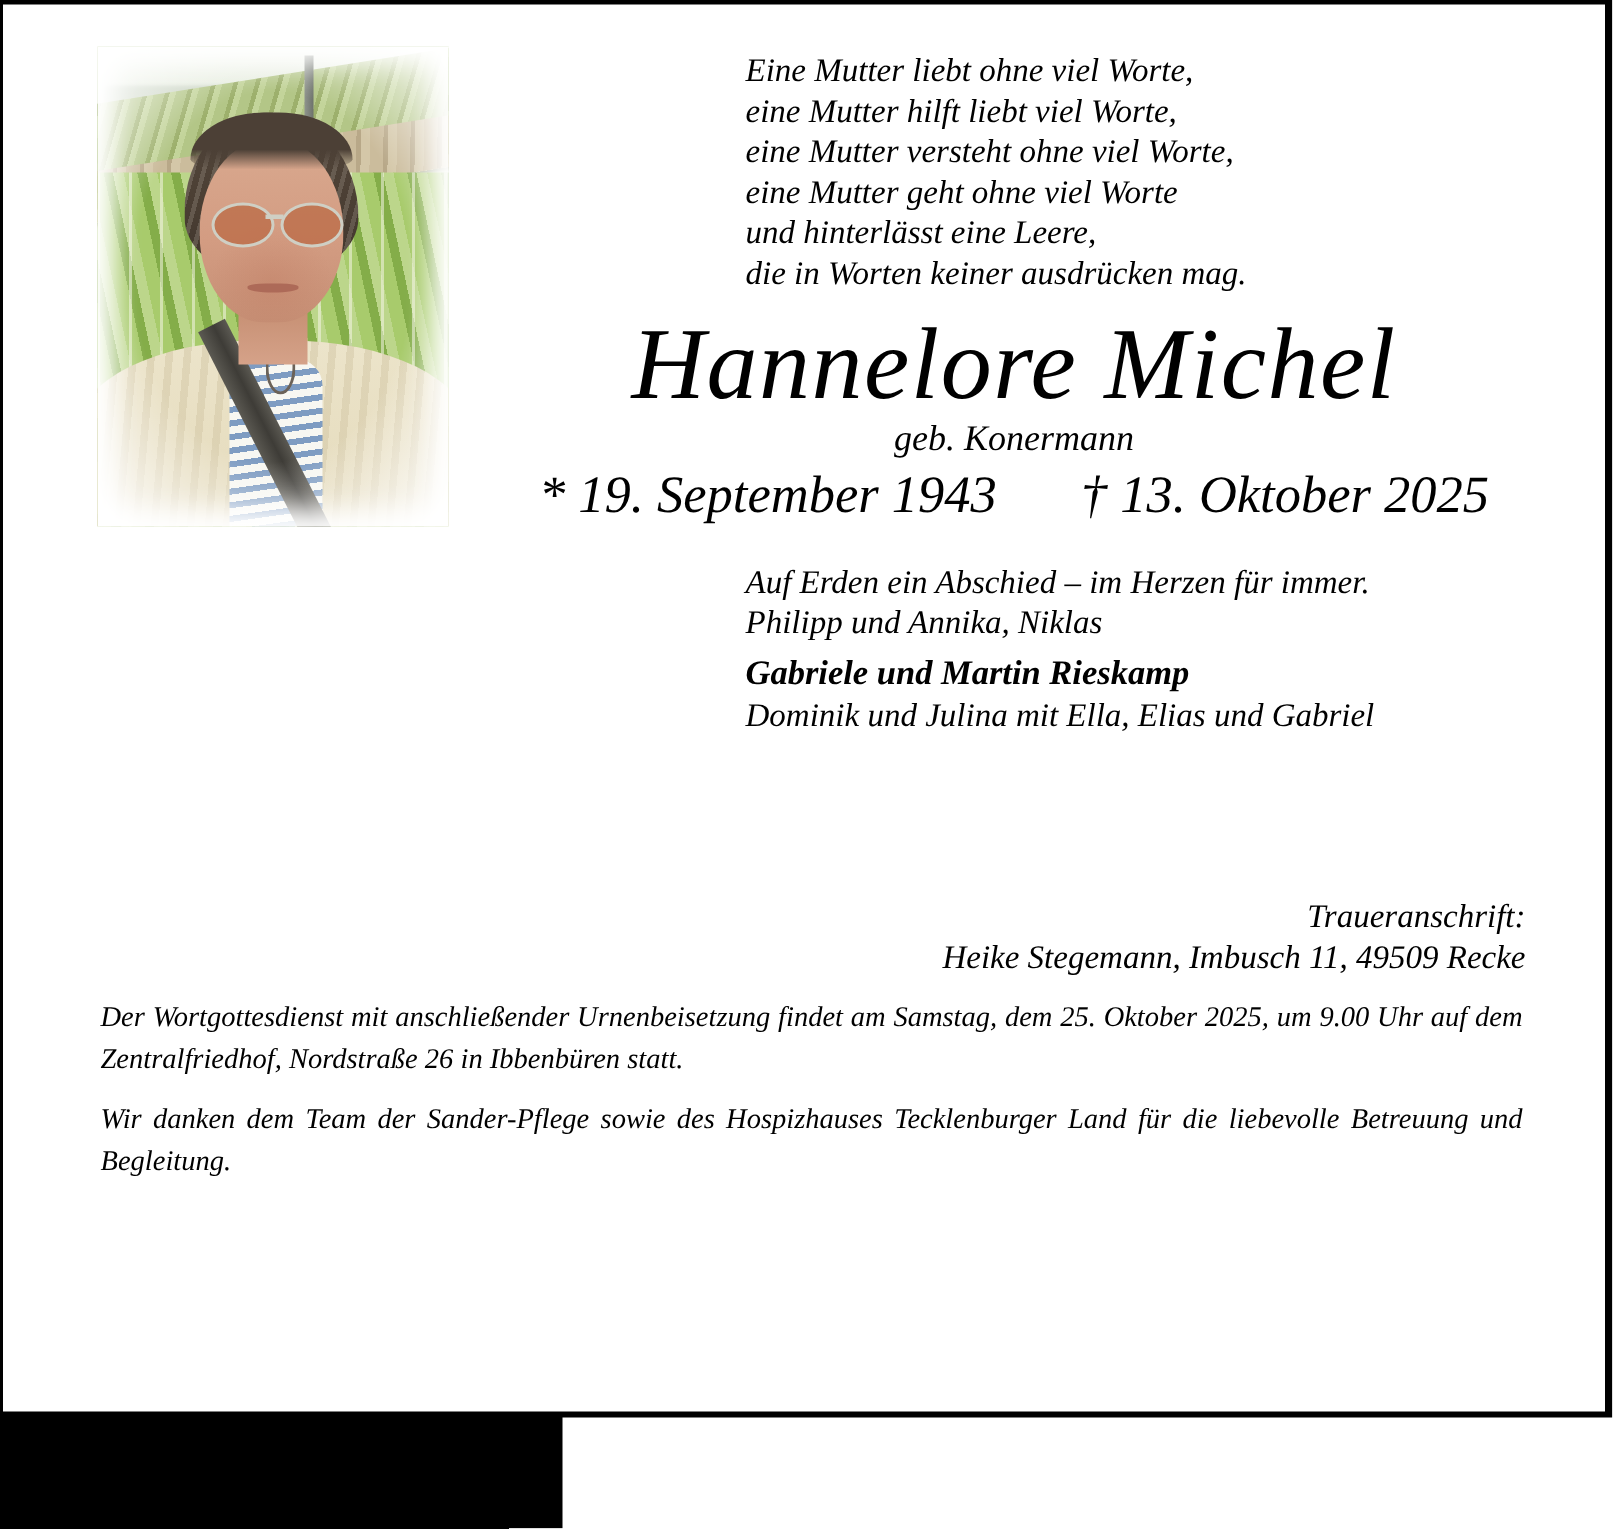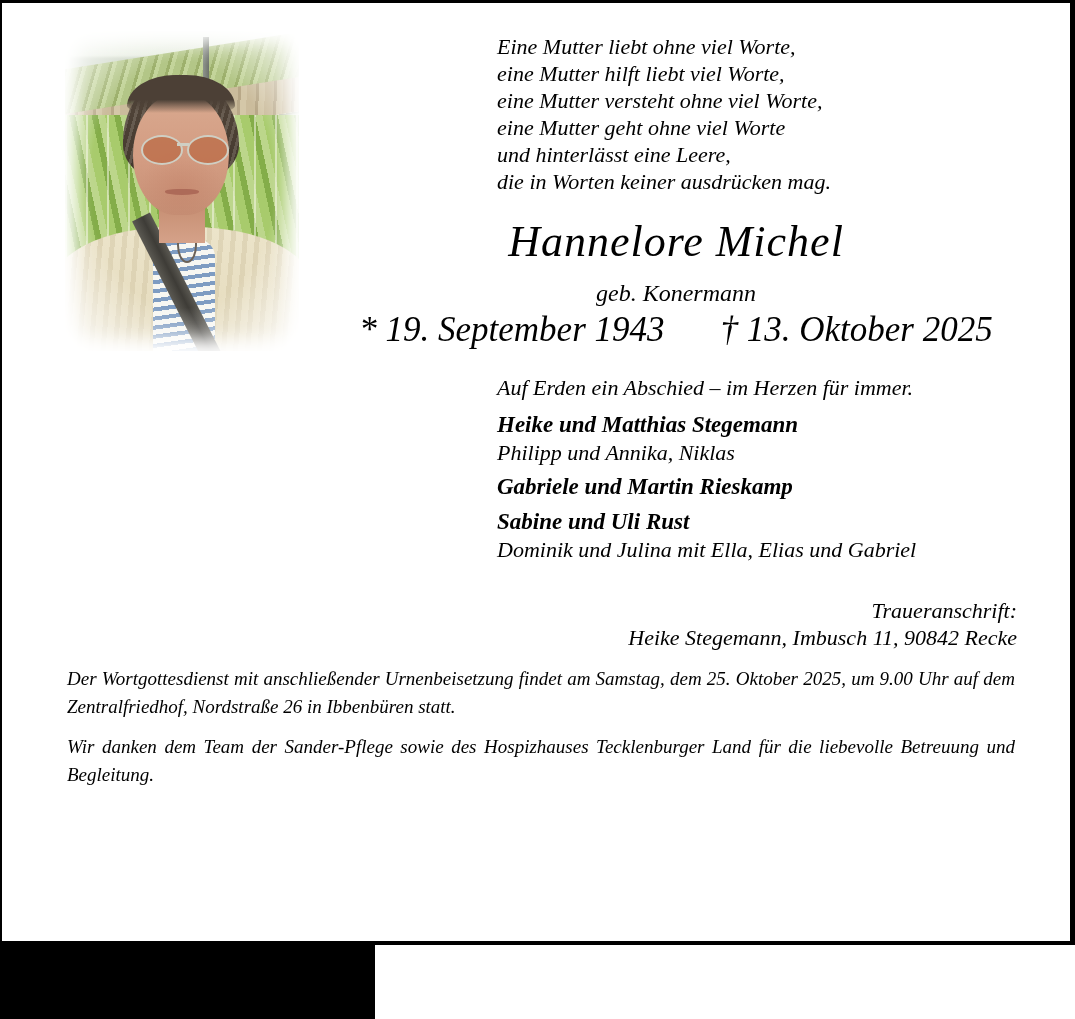--- a/index.html
+++ b/index.html
@@ -115,21 +115,21 @@
     box-shadow:inset 0 0 18px 10px #ffffff;
   }
   
   .poem{
     position:absolute;left:495px;top:30px;width:525px;
     font-size:22px;line-height:27px;
   }
   .name-block{
     position:absolute;left:335px;top:206px;width:678px;text-align:center;
   }
-  .deceased-name{font-size:44px;line-height:66px;letter-spacing:1px;}
+  .deceased-name{font-size:68px;line-height:66px;letter-spacing:1px;}
   .maiden-name{font-size:24px;line-height:28px;margin-top:4px;text-align:center;}
   .dates{font-size:35px;line-height:30px;margin-top:8px;}
   .dates .death{margin-left:56px;}
   .family{
     position:absolute;left:495px;top:371px;width:525px;
     font-size:22px;line-height:27px;
   }
   .farewell{margin-bottom:0;}
   .mourner.bold{font-weight:bold;font-size:23px;line-height:28px;margin-top:7px;}
   .mourner.bold.first{margin-top:10px;}
@@ -191,30 +191,28 @@
     <div class="name-block">
       <div class="deceased-name">Hannelore Michel</div>
       <div class="maiden-name">geb. Konermann</div>
       <div class="dates">
         <span class="birth">* 19. September 1943</span><span class="death">† 13. Oktober 2025</span>
       </div>
     </div>
 
     <div class="family">
       <div class="farewell">Auf Erden ein Abschied – im Herzen für immer.</div>
-      <div class="mourner bold first">Heike und Matthias Stegemann</div>
       <div class="mourner">Philipp und Annika, Niklas</div>
       <div class="mourner bold">Gabriele und Martin Rieskamp</div>
-      <div class="mourner bold">Sabine und Uli Rust</div>
       <div class="mourner">Dominik und Julina mit Ella, Elias und Gabriel</div>
     </div>
 
     <div class="address">
       <div>Traueranschrift:</div>
-      <div>Heike Stegemann, Imbusch 11, 90842 Recke</div>
+      <div>Heike Stegemann, Imbusch 11, 49509 Recke</div>
     </div>
 
     <div class="paragraphs">
       <p>Der Wortgottesdienst mit anschließender Urnenbeisetzung findet am Samstag, dem 25. Oktober 2025, um 9.00 Uhr auf dem Zentralfriedhof, Nordstraße 26 in Ibbenbüren statt.</p>
       <p>Wir danken dem Team der Sander-Pflege sowie des Hospizhauses Tecklenburger Land für die liebevolle Betreuung und Begleitung.</p>
     </div>
 
   </div>
 
   <div class="redaction"></div>

